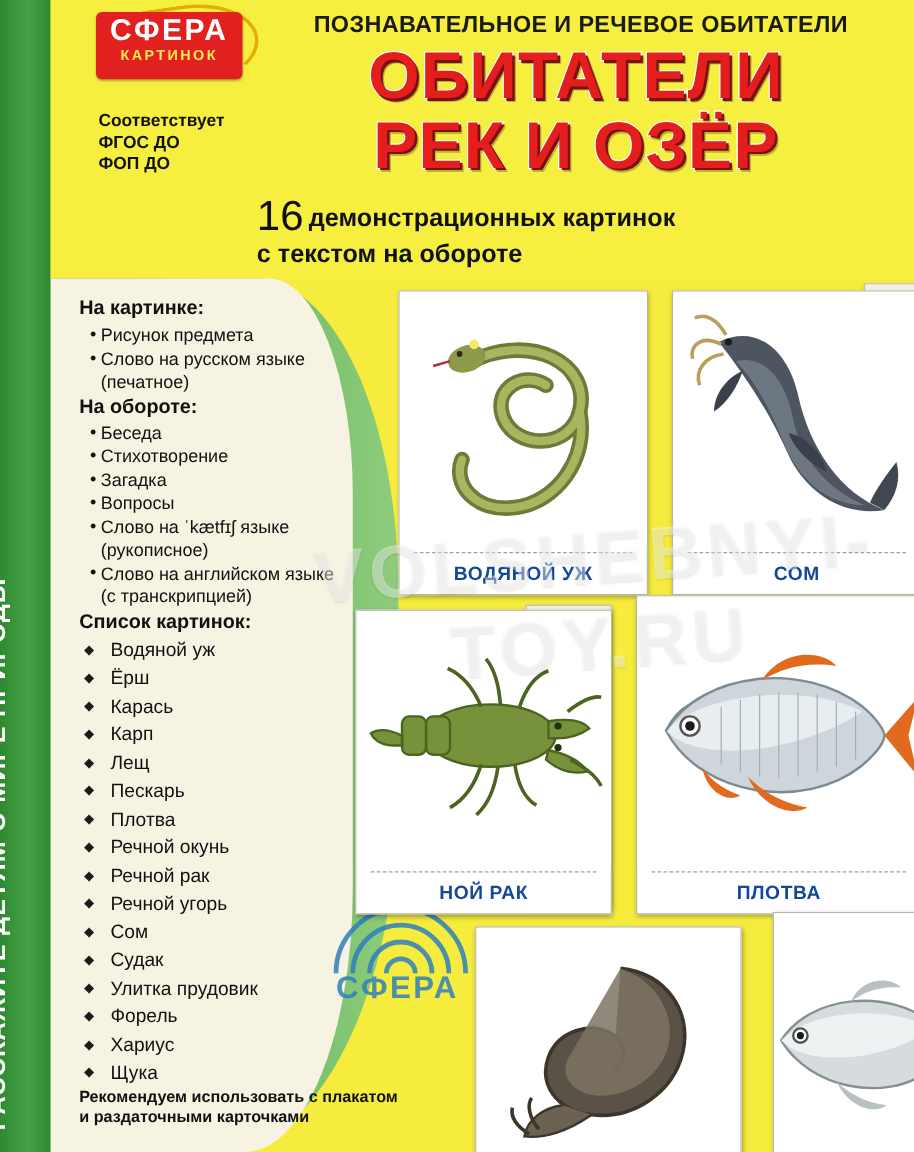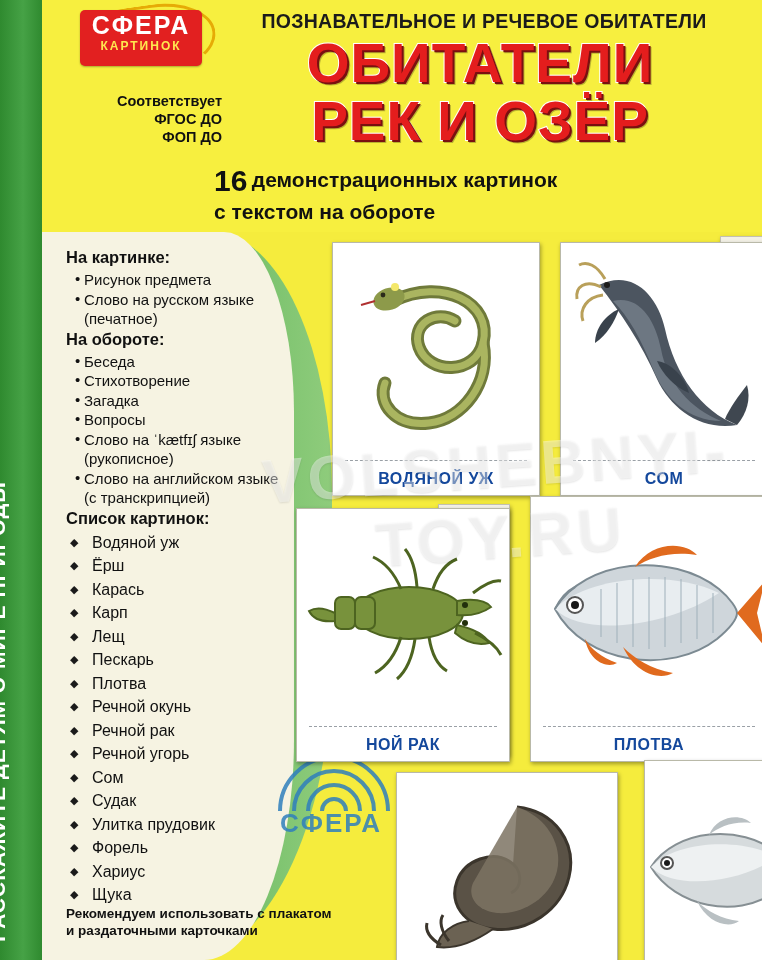--- a/index.html
+++ b/index.html
@@ -92,21 +92,21 @@
     border-radius: 50%/60%;
     border-left-color: transparent;
     border-bottom-color: transparent;
     transform: rotate(-8deg);
     opacity: .9;
   }
   .fgos {
     position: absolute;
     left: 40px; top: 92px;
     width: 140px;
-    text-align: right;
+    text-align: left;
     font-size: 14.5px;
     font-weight: bold;
     line-height: 18px;
     color: #111;
   }
 
   .kicker {
     position: absolute;
     left: 172px; top: 10px;
     width: 540px;
@@ -132,22 +132,22 @@
       3px 3px 0 rgba(0,0,0,.25);
     letter-spacing: 1px;
   }
   .subtitle {
     position: absolute;
     left: 172px; top: 164px;
     width: 540px;
     color: #111;
   }
   .subtitle .cnt {
-    font-size: 30px;
-    font-weight: bold;
+    font-size: 35px;
+    font-weight: normal;
     line-height: 34px;
     vertical-align: -4px;
   }
   .subtitle .l1 {
     font-size: 21px;
     font-weight: bold;
     line-height: 26px;
   }
   .subtitle .l2 {
     display: block;

